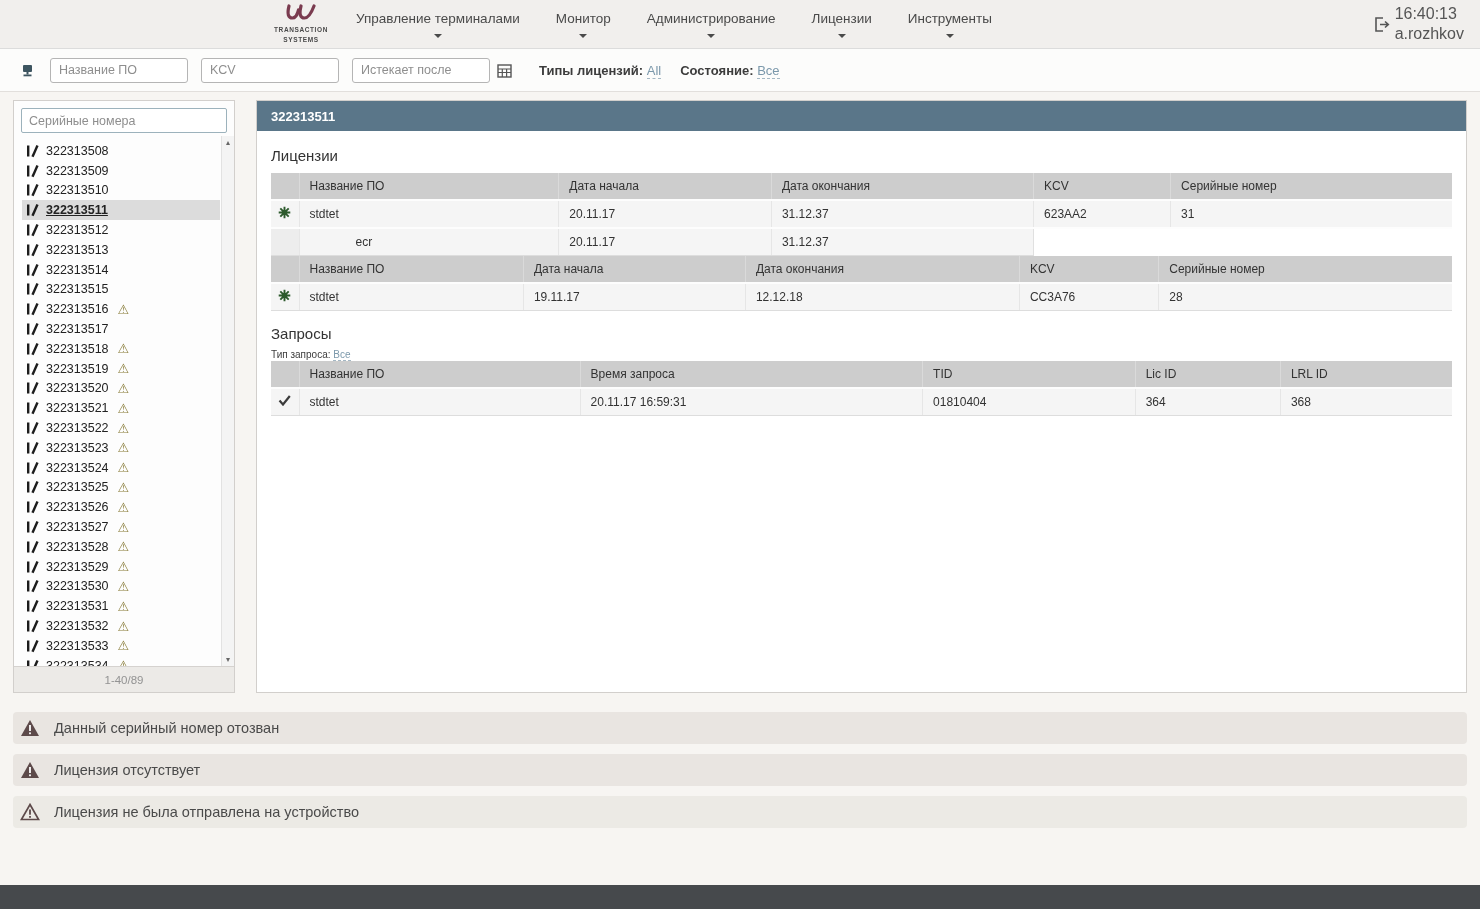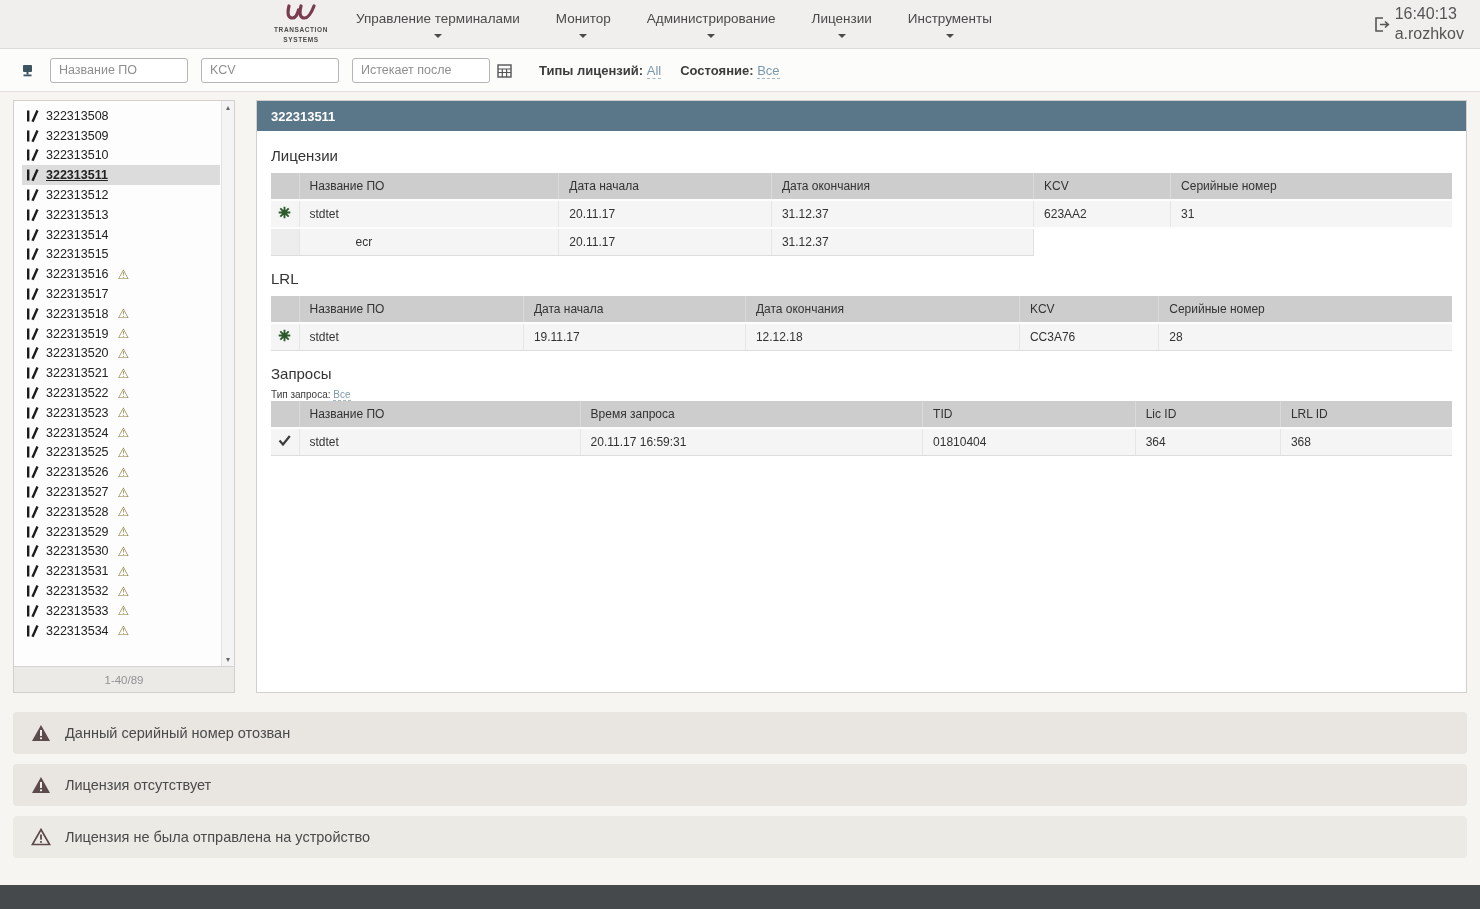--- a/index.html
+++ b/index.html
@@ -54,22 +54,22 @@
   tbody td { background:#f5f5f5; padding:6px 10px; border-right:1px solid #e6e6e6; border-top:2px solid #fdfdfd; height:27px; }
   tbody td:last-child { border-right:none; }
   tbody tr:last-child td:not(.blank) { border-bottom:1px solid #ddd; }
   td.icon-cell { text-align:center; padding:4px 2px; }
   td.sub-icon { background:#ededed; }
   td.sub-name { padding-left:56px; }
   td.blank { background:transparent; border-right:none; }
   td.end-edge { border-right:1px solid #e0e0e0; }
   
   .legend { margin-top:19px; padding:0 13px; display:flex; flex-direction:column; gap:10px; }
-  .legend-bar { background:#e9e5e1; border-radius:4px; height:42px; display:flex; align-items:center;
-    padding:0 18px; gap:14px; font-size:14.5px; color:#4a4a4a; }
+  .legend-bar { background:#e9e5e1; border-radius:4px; height:32px; display:flex; align-items:center;
+    padding:0 7px; gap:14px; font-size:14.5px; color:#4a4a4a; }
   .legend-bar.light { background:#eceae5; }
   .footer-band { position:absolute; left:0; right:0; bottom:0; height:24px; background:#46494c; }
 </style>
 </head>
 <body>
 
 <header class="topnav">
   <div class="logo">
     <span>
       <svg width="32" height="17" viewBox="0 0 32 17">
@@ -138,20 +138,23 @@
   </div>
   <div class="filter-label" style="margin-left:6px;">
     <span>Состояние:</span>
     <a class="link">Все</a>
   </div>
 </div>
 
 <div class="content">
 
   <aside class="sidebar">
+    <div class="search-wrap">
+      <input placeholder="Серийные номера" style="">
+    </div>
     <div class="serial-list">
         <div class="list-item">
        <span style="display:flex;">
   <svg width="13" height="14" viewBox="0 0 13 14">
     <path d="M2.2 1.5 V12.5" stroke="#1c1c1c" stroke-width="2.4"></path>
     <path d="M11.5 1.5 L6.5 12.8" stroke="#1c1c1c" stroke-width="2.4"></path>
   </svg>
           </span>
           <span class="serial">322313508</span>
 
@@ -467,21 +470,20 @@
        <td class="icon-cell sub-icon"></td>
        <td class="sub-name">ecr</td>
        <td>20.11.17</td>
        <td class="end-edge">31.12.37</td>
        <td class="blank"></td>
               <td class="blank"></td>
      </tr>
           </tbody>
       </table>
 
-      <h3 class="section">LRL</h3>
       <table>
         <colgroup>
             <col style="width:28px">
             <col style="width:19%">
             <col style="width:18.8%">
             <col style="width:23.2%">
             <col style="width:11.8%">
             <col>
           </colgroup>
         <thead>

